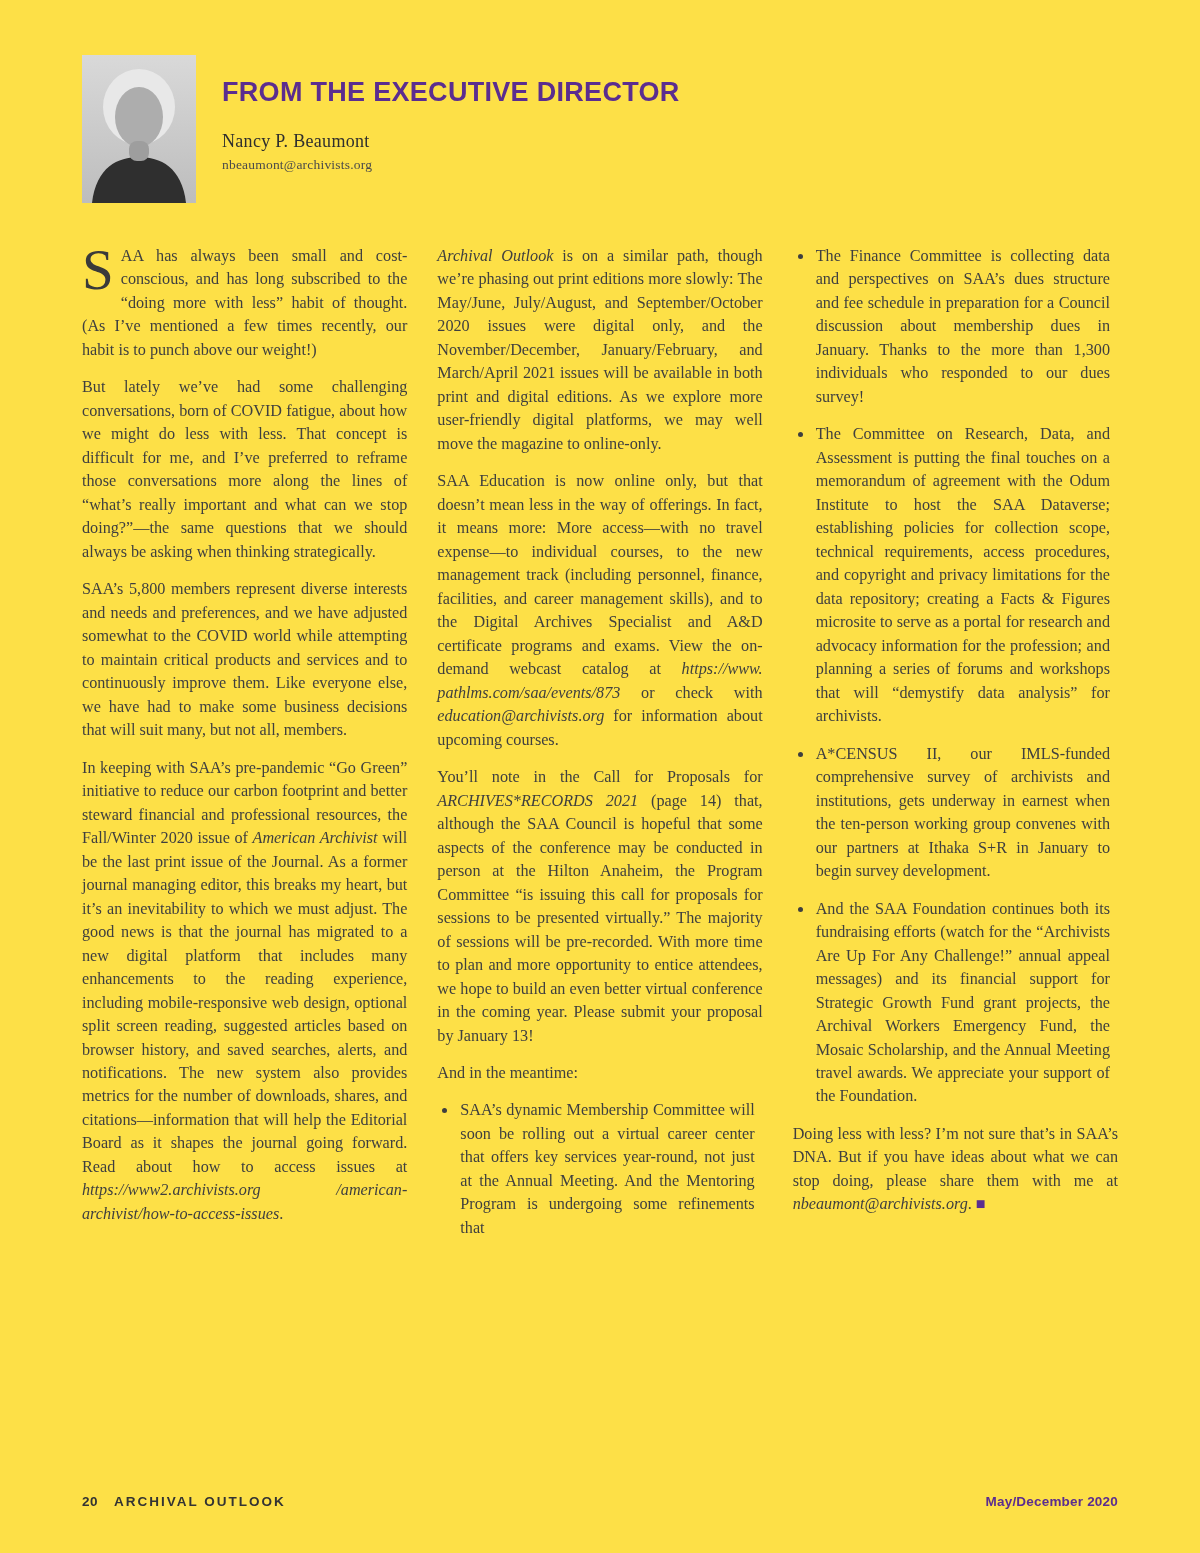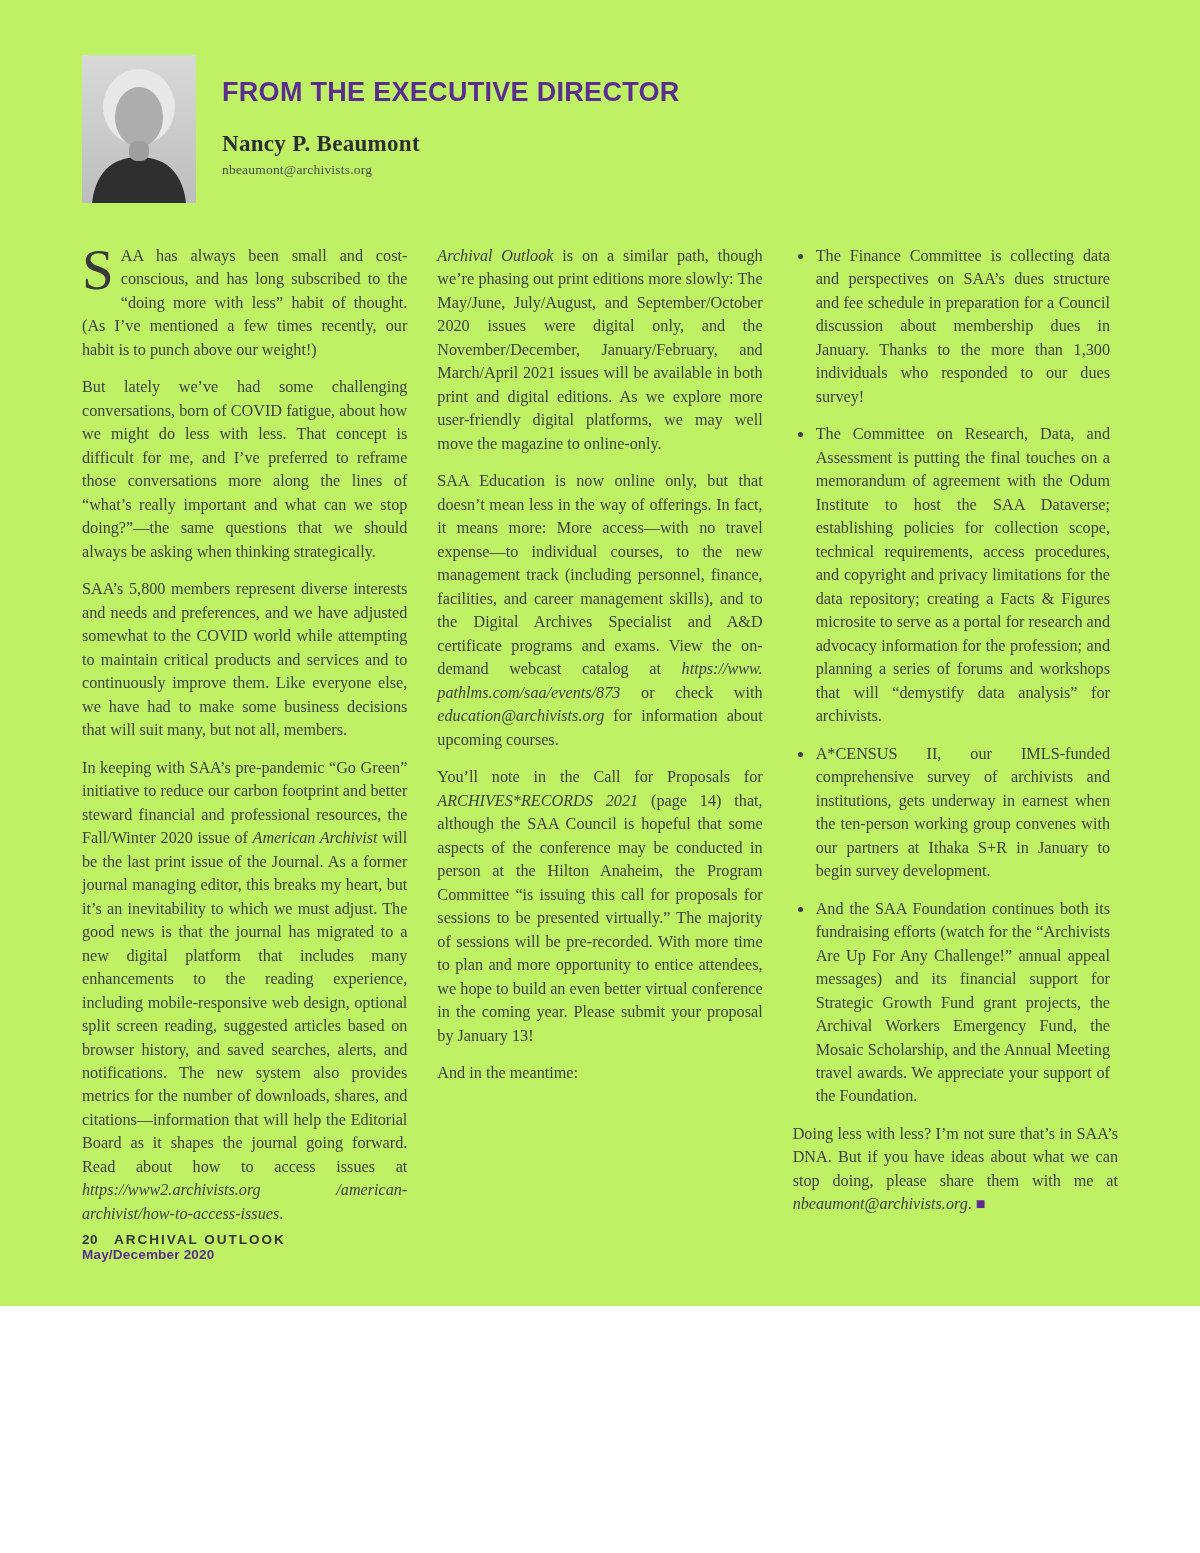--- a/index.html
+++ b/index.html
@@ -1,20 +1,20 @@
 <!DOCTYPE html>
 <html><head>
 <meta charset="utf-8">
 <title>Archival Outlook — From the Executive Director</title>
 <style>
   html, body { margin: 0; padding: 0; background: #ffffff; }
   .page {
     width: 1200px;
-    height: 1306px;
-    background: #bef264;
+    height: 1553px;
+    background: #fde047;
     position: relative;
     box-sizing: border-box;
     padding: 55px 82px 0 82px;
     font-family: "Liberation Serif", serif;
     color: #3f3f3f;
     overflow: hidden;
   }
   
   .header { display: flex; gap: 26px; align-items: flex-start; }
   .photo {
@@ -24,21 +24,21 @@
   .photo svg { display: block; }
   .header-text { padding-top: 22px; }
   .kicker {
     font-family: "Liberation Sans", sans-serif;
     font-weight: bold;
     font-size: 27px;
     color: #5b2d8f;
     margin: 0 0 10px 0;
     letter-spacing: 0.3px;
   }
-  .author { font-size: 23px; font-weight: bold; color: #2e2e2e; margin-bottom: 5px; letter-spacing: 0.3px; margin-top: 23px; }
+  .author { font-size: 18px; font-weight: normal; color: #2e2e2e; margin-bottom: 5px; letter-spacing: 0.3px; margin-top: 23px; }
   .email { font-size: 13.5px; color: #4a4a4a; letter-spacing: 0.2px; }
 
   
   .title {
     font-family: "Liberation Serif", serif;
     font-size: 64px;
     font-weight: bold;
     color: #5b2d8f;
     margin: 46px 0 0 0;
     letter-spacing: 0.5px;
@@ -68,21 +68,20 @@
   
   .footer {
     position: absolute;
     left: 82px; right: 82px; bottom: 44px;
     display: flex;
     justify-content: space-between;
     align-items: baseline;
     font-family: "Liberation Sans", sans-serif;
     font-size: 13.5px;
     font-weight: bold;
-    flex-direction: column;
   }
   .footer-left { color: #333333; }
   .page-num { margin-right: 16px; letter-spacing: 0.5px; }
   .mag-title { letter-spacing: 2px; }
   .footer-right { color: #5b2d8f; letter-spacing: 0.2px; }
 </style>
 </head>
 <body>
 
 <div class="page">
@@ -122,20 +121,23 @@
       <p><span>But lately we’ve had some challenging conversations, born of COVID fatigue, about how we might do less with less. That concept is difficult for me, and I’ve preferred to reframe those conversations more along the lines of “what’s really important and what can we stop doing?”—the same questions that we should always be asking when thinking strategically.</span></p>
       <p><span>SAA’s 5,800 members represent diverse interests and needs and preferences, and we have adjusted somewhat to the COVID world while attempting to maintain critical products and services and to continuously improve them. Like everyone else, we have had to make some business decisions that will suit many, but not all, members.</span></p>
       <p><span>In keeping with SAA’s pre-pandemic “Go Green” initiative to reduce our carbon footprint and better steward financial and professional resources, the Fall/Winter 2020 issue of </span><span style="font-style: italic;">American Archivist</span><span> will be the last print issue of the Journal. As a former journal managing editor, this breaks my heart, but it’s an inevitability to which we must adjust. The good news is that the journal has migrated to a new digital platform that includes many enhancements to the reading experience, including mobile-responsive web design, optional split screen reading, suggested articles based on browser history, and saved searches, alerts, and notifications. The new system also provides metrics for the number of downloads, shares, and citations—information that will help the Editorial Board as it shapes the journal going forward.  Read about how to access issues at </span><span style="font-style: italic;">https://www2.archivists.org /american-archivist/how-to-access-issues</span><span>.</span></p>
     </div>
 
     <div class="col">
       <p><span style="font-style: italic;">Archival Outlook</span><span> is on a similar path, though we’re phasing out print editions more slowly: The May/June, July/August, and September/October 2020 issues were digital only, and the November/December, January/February, and March/April 2021 issues will be available in both print and digital editions. As we explore more user-friendly digital platforms, we may well move the magazine to online-only.</span></p>
       <p><span>SAA Education is now online only, but that doesn’t mean less in the way of offerings. In fact, it means more: More access—with no travel expense—to individual courses, to the new management track (including personnel, finance, facilities, and career management skills), and to the Digital Archives Specialist and A&amp;D certificate programs and exams. View the on-demand webcast catalog at </span><span style="font-style: italic;">https://www. pathlms.com/saa/events/873</span><span> or check with </span><span style="font-style: italic;">education@archivists.org</span><span> for information about upcoming courses.</span></p>
       <p><span>You’ll note in the Call for Proposals for </span><span style="font-style: italic;">ARCHIVES*RECORDS 2021</span><span> (page 14) that, although the SAA Council is hopeful that some aspects of the conference may be conducted in person at the Hilton Anaheim, the Program Committee “is issuing this call for proposals for sessions to be presented virtually.” The majority of sessions will be pre-recorded. With more time to plan and more opportunity to entice attendees, we hope to build an even better virtual conference in the coming year. Please submit your proposal by January 13!</span></p>
       <p><span>And in the meantime:</span></p>
+      <ul class="bullets">
+        <li><span>SAA’s dynamic Membership Committee will soon be rolling out a virtual career center that offers key services year-round, not just at the Annual Meeting. And the Mentoring Program is undergoing some refinements that</span></li>
+      </ul>
     </div>
 
     <div class="col">
       <ul class="bullets">
         <li><span>The Finance Committee is collecting data and perspectives on SAA’s dues structure and fee schedule in preparation for a Council discussion about membership dues in January. Thanks to the more than 1,300 individuals who responded to our dues survey!</span></li>
         <li><span>The Committee on Research, Data, and Assessment is putting the final touches on a memorandum of agreement with the Odum Institute to host the SAA Dataverse; establishing policies for collection scope, technical requirements, access procedures, and copyright and privacy limitations for the data repository; creating a Facts &amp; Figures microsite to serve as a portal for research and advocacy information for the profession; and planning a series of forums and workshops that will “demystify data analysis” for archivists.</span></li>
         <li><span>A*CENSUS II, our IMLS-funded comprehensive survey of archivists and institutions, gets underway in earnest when the ten-person working group convenes with our partners at Ithaka S+R in January to begin survey development.</span></li>
         <li><span>And the SAA Foundation continues both its fundraising efforts (watch for the “Archivists Are Up For Any Challenge!” annual appeal messages) and its financial support for Strategic Growth Fund grant projects, the Archival Workers Emergency Fund, the Mosaic Scholarship, and the Annual Meeting travel awards. We appreciate your support of the Foundation.</span></li>
       </ul>
       <p><span>Doing less with less? I’m not sure that’s in SAA’s DNA. But if you have ideas about what we can stop doing, please share them with me at </span><span style="font-style: italic;">nbeaumont@archivists.org</span><span>.  </span><span style="color: rgb(91, 45, 143);">■</span></p>

